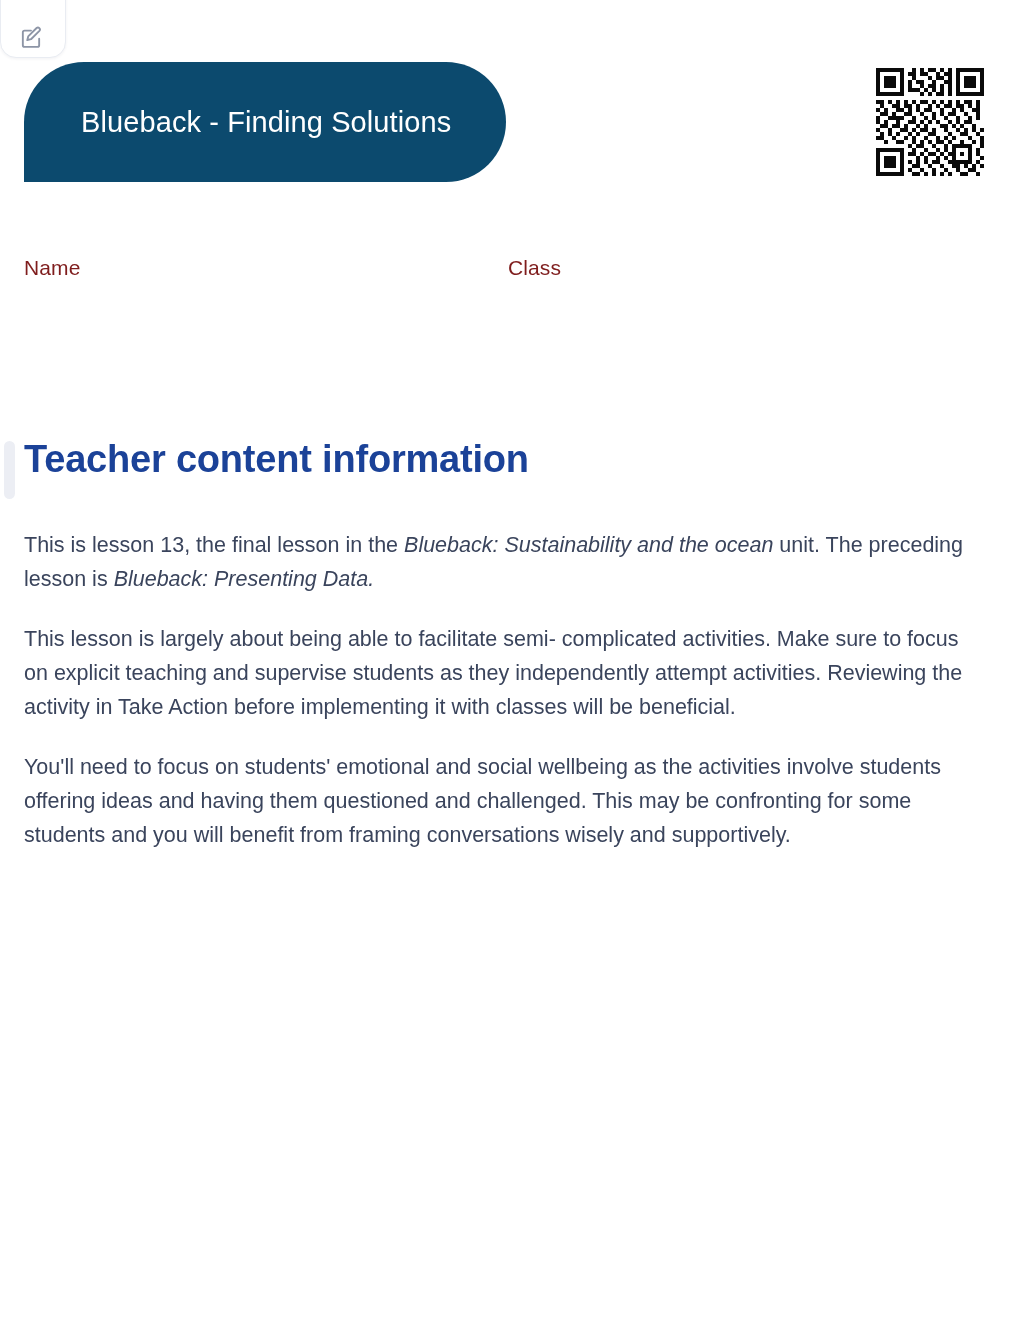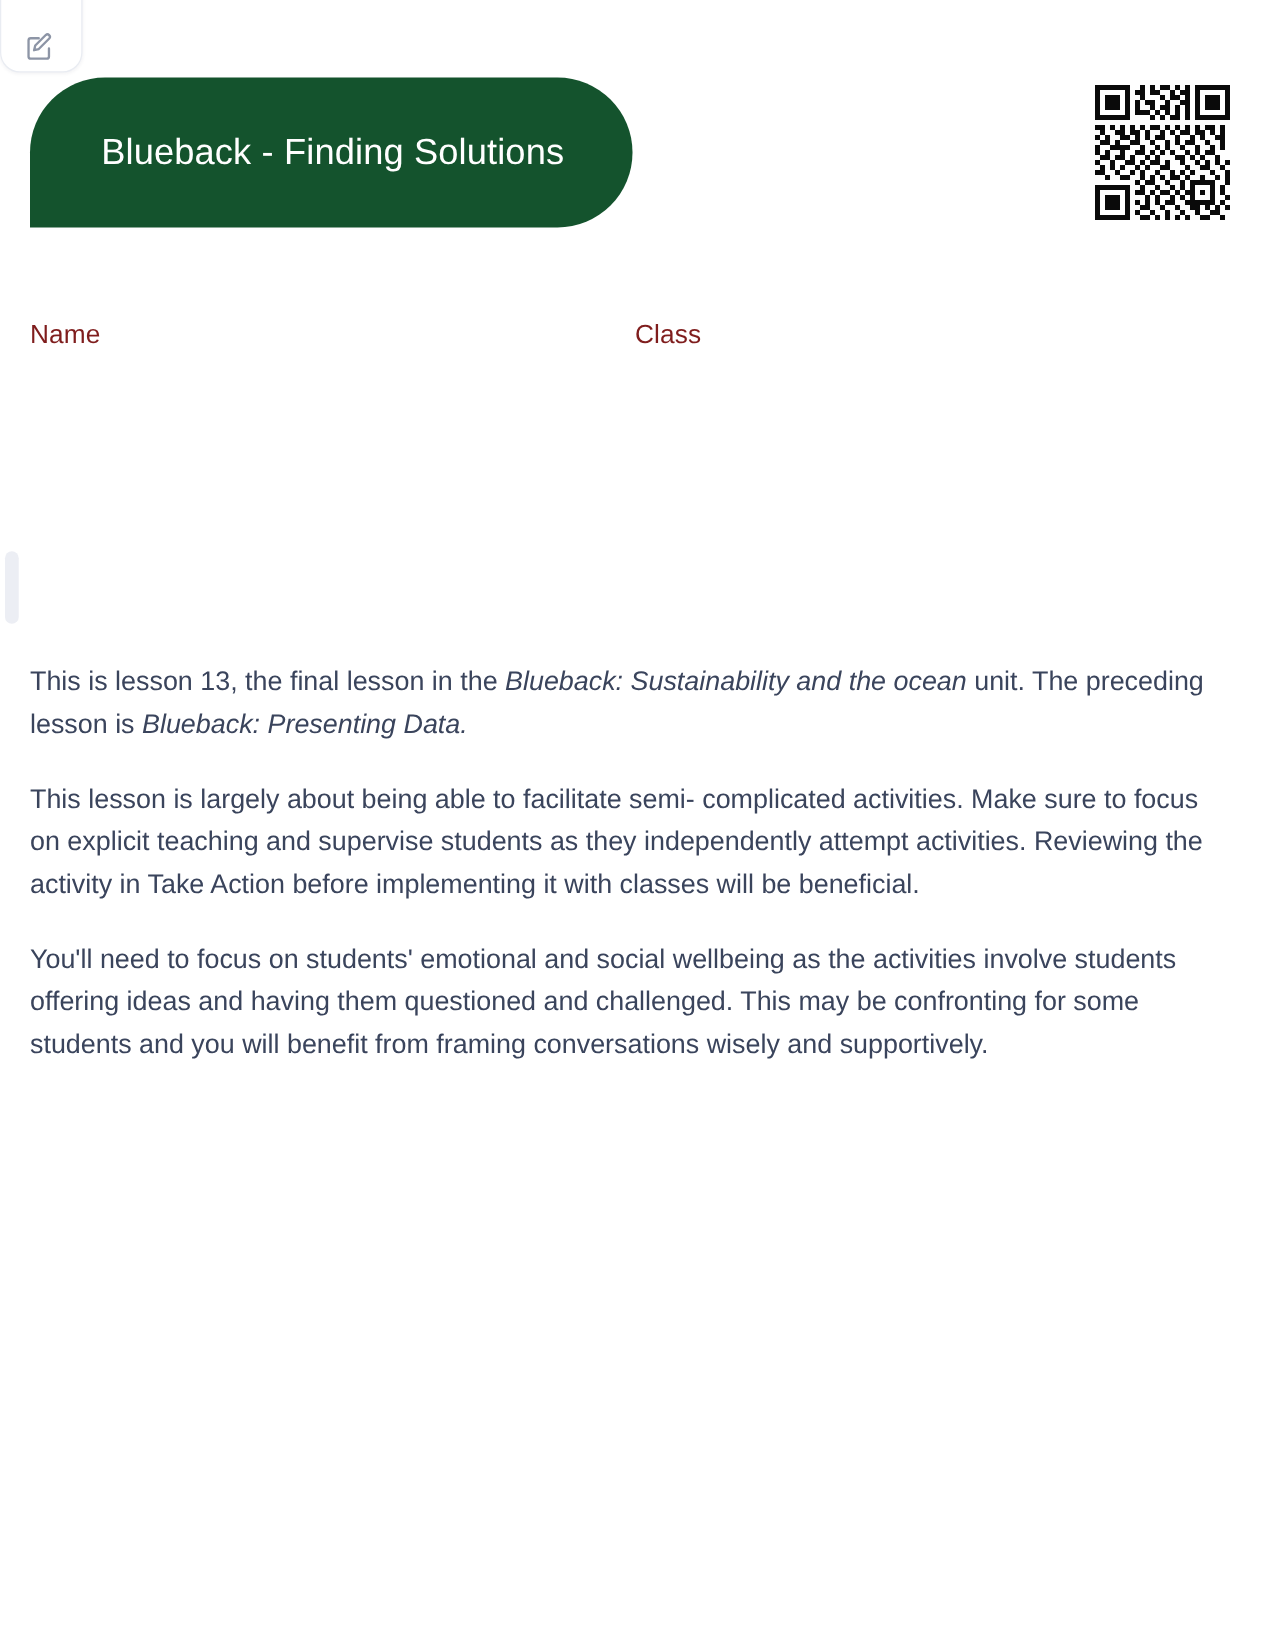--- a/index.html
+++ b/index.html
@@ -39,21 +39,21 @@
   }
   .edit-chip svg { display: block; }
 
   
   .title-banner {
     position: absolute;
     left: 24px;
     top: 62px;
     width: 482px;
     min-height: 120px;
-    background: #14532d;
+    background: #0c4a6e;
     border-radius: 60px 60px 60px 0;
     box-sizing: border-box;
     padding: 26px 40px 26px 57px;
     display: flex;
     align-items: center;
   }
   .title-banner-text {
     color: #ffffff;
     font-size: 29px;
     line-height: 1.18;
@@ -369,20 +369,21 @@
   </svg>
 </div>
 
 <div class="fields-row">
   <div class="field-label field-name">Name</div>
   <div class="field-label field-class">Class</div>
 </div>
 
 <div class="section-head">
   <div class="section-bar"></div>
+  <div class="section-title">Teacher content information</div>
 </div>
 
 <div class="body-copy">
 
   <p>
     <span>This is lesson 13, the final lesson in the </span><i>Blueback: Sustainability and the ocean</i><span> unit. The preceding lesson is </span><i>Blueback: Presenting Data.</i>
   </p>
 
 
 

